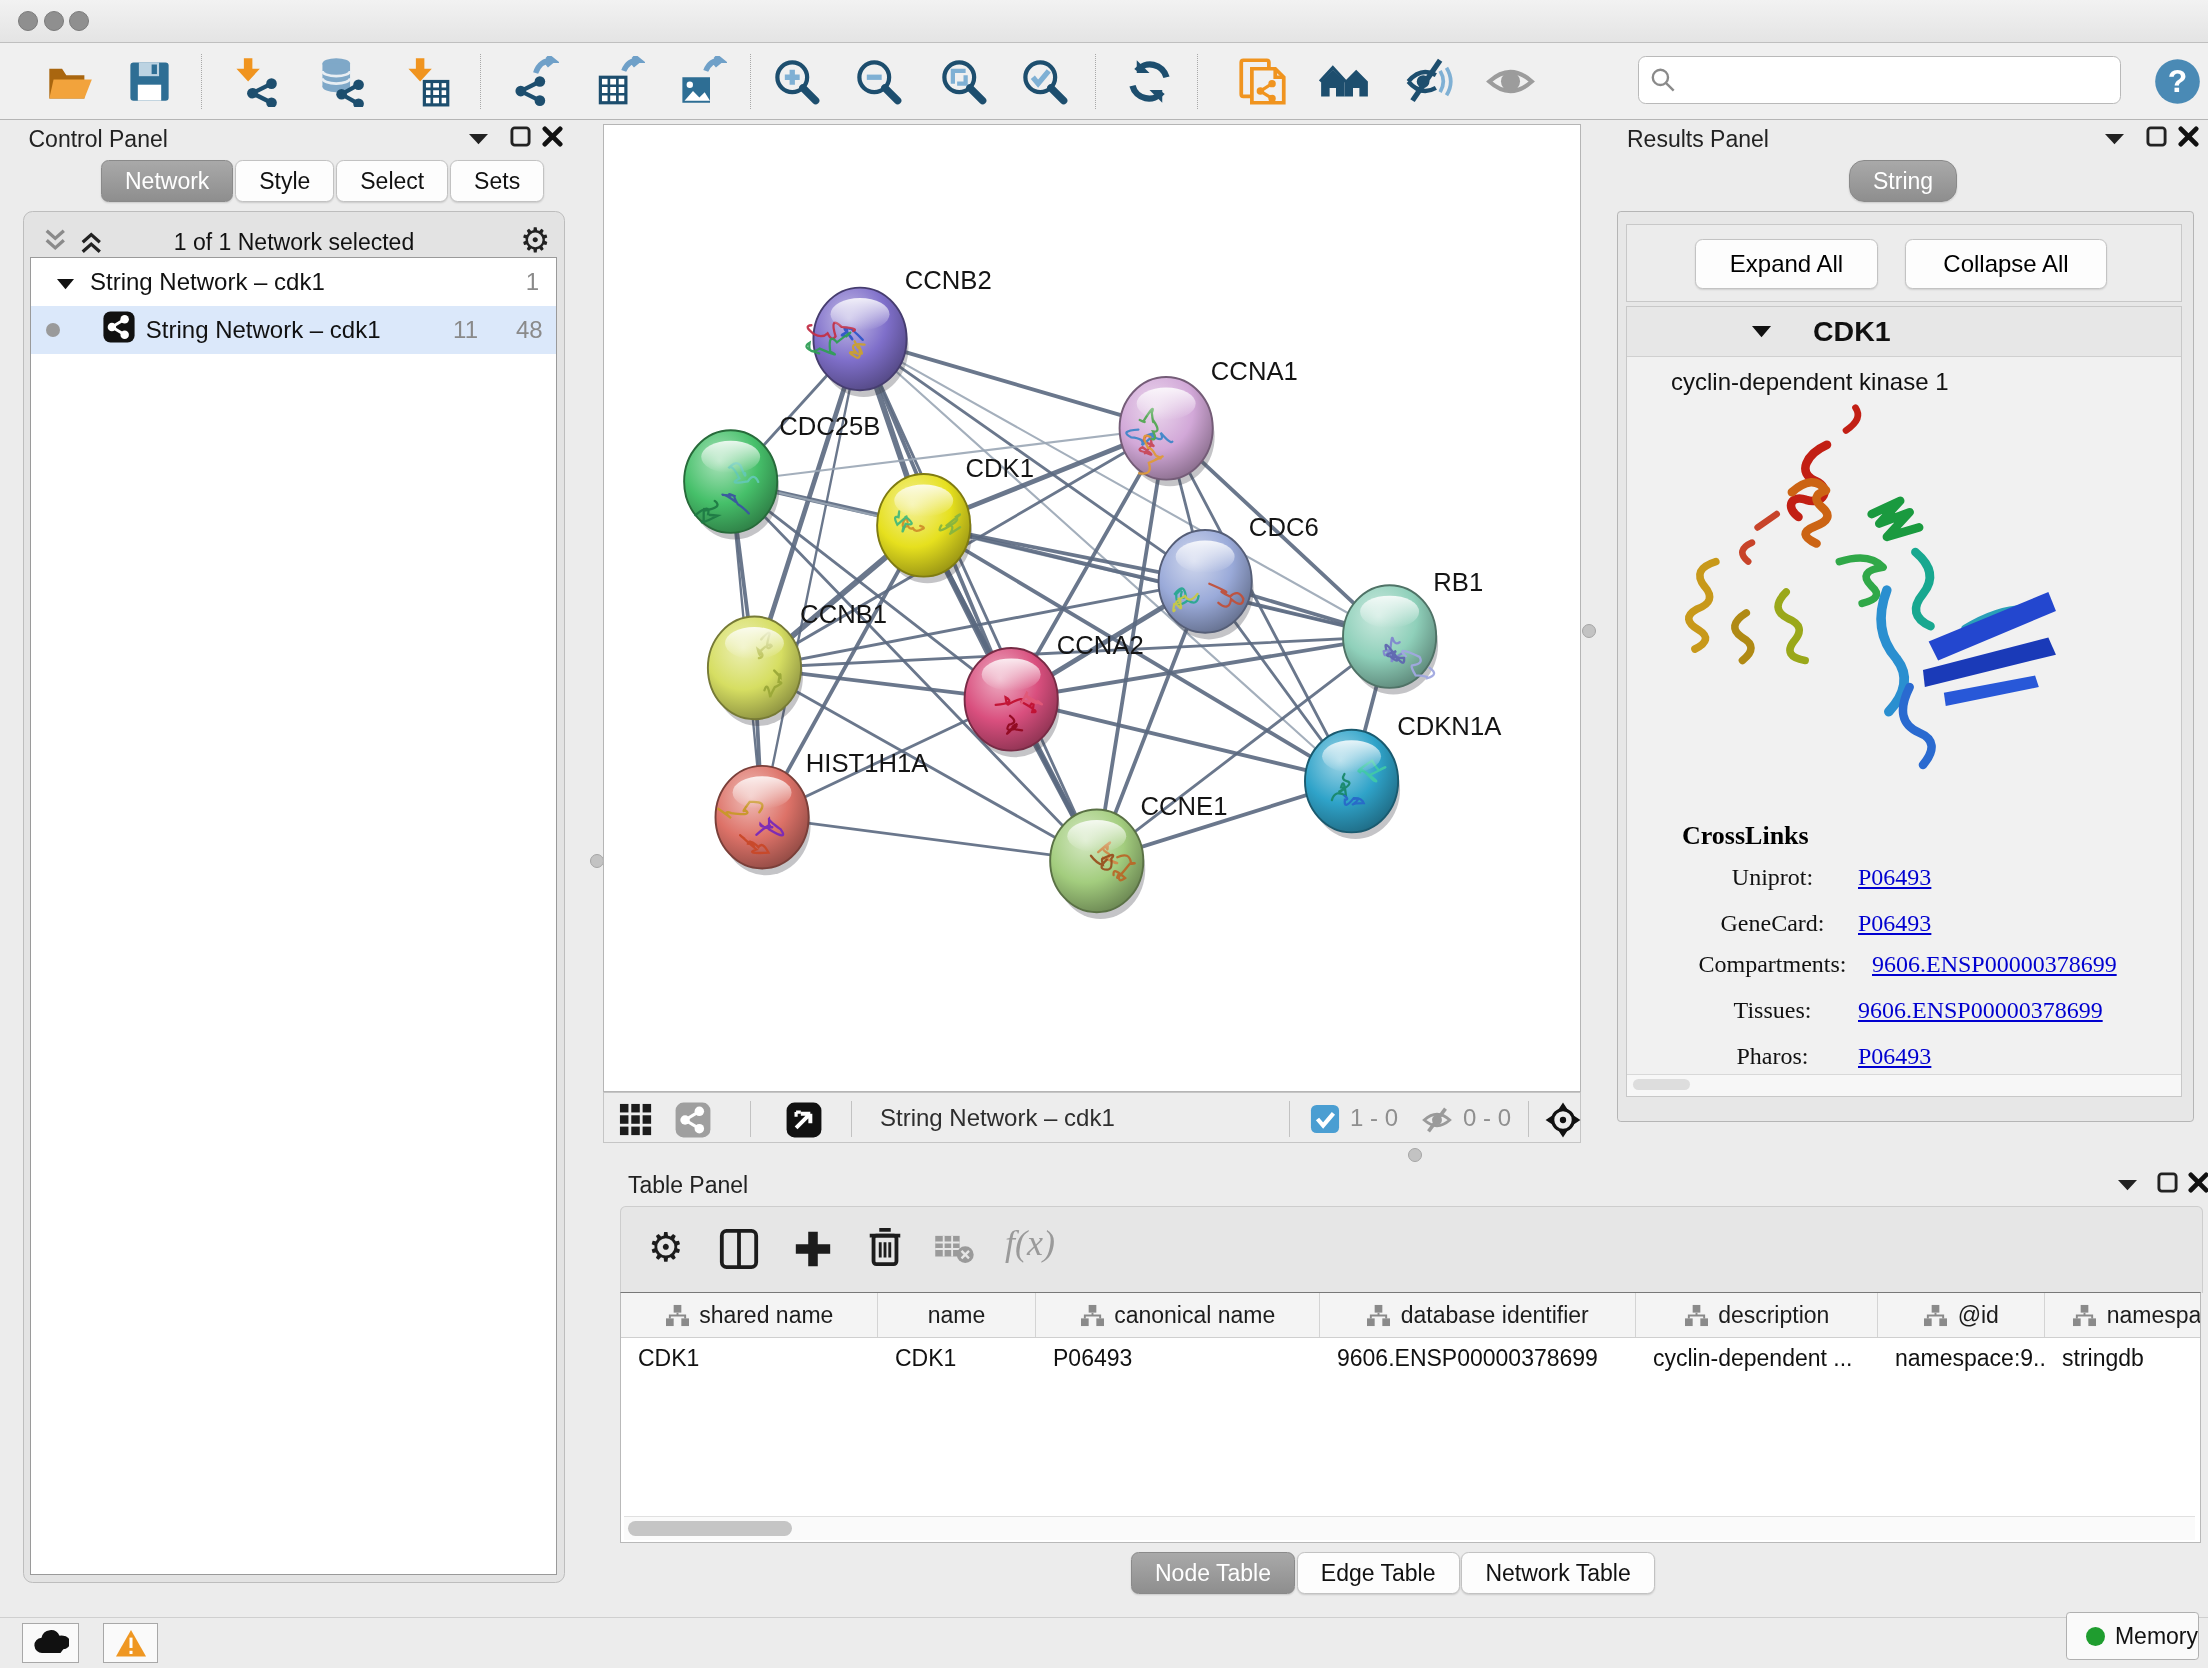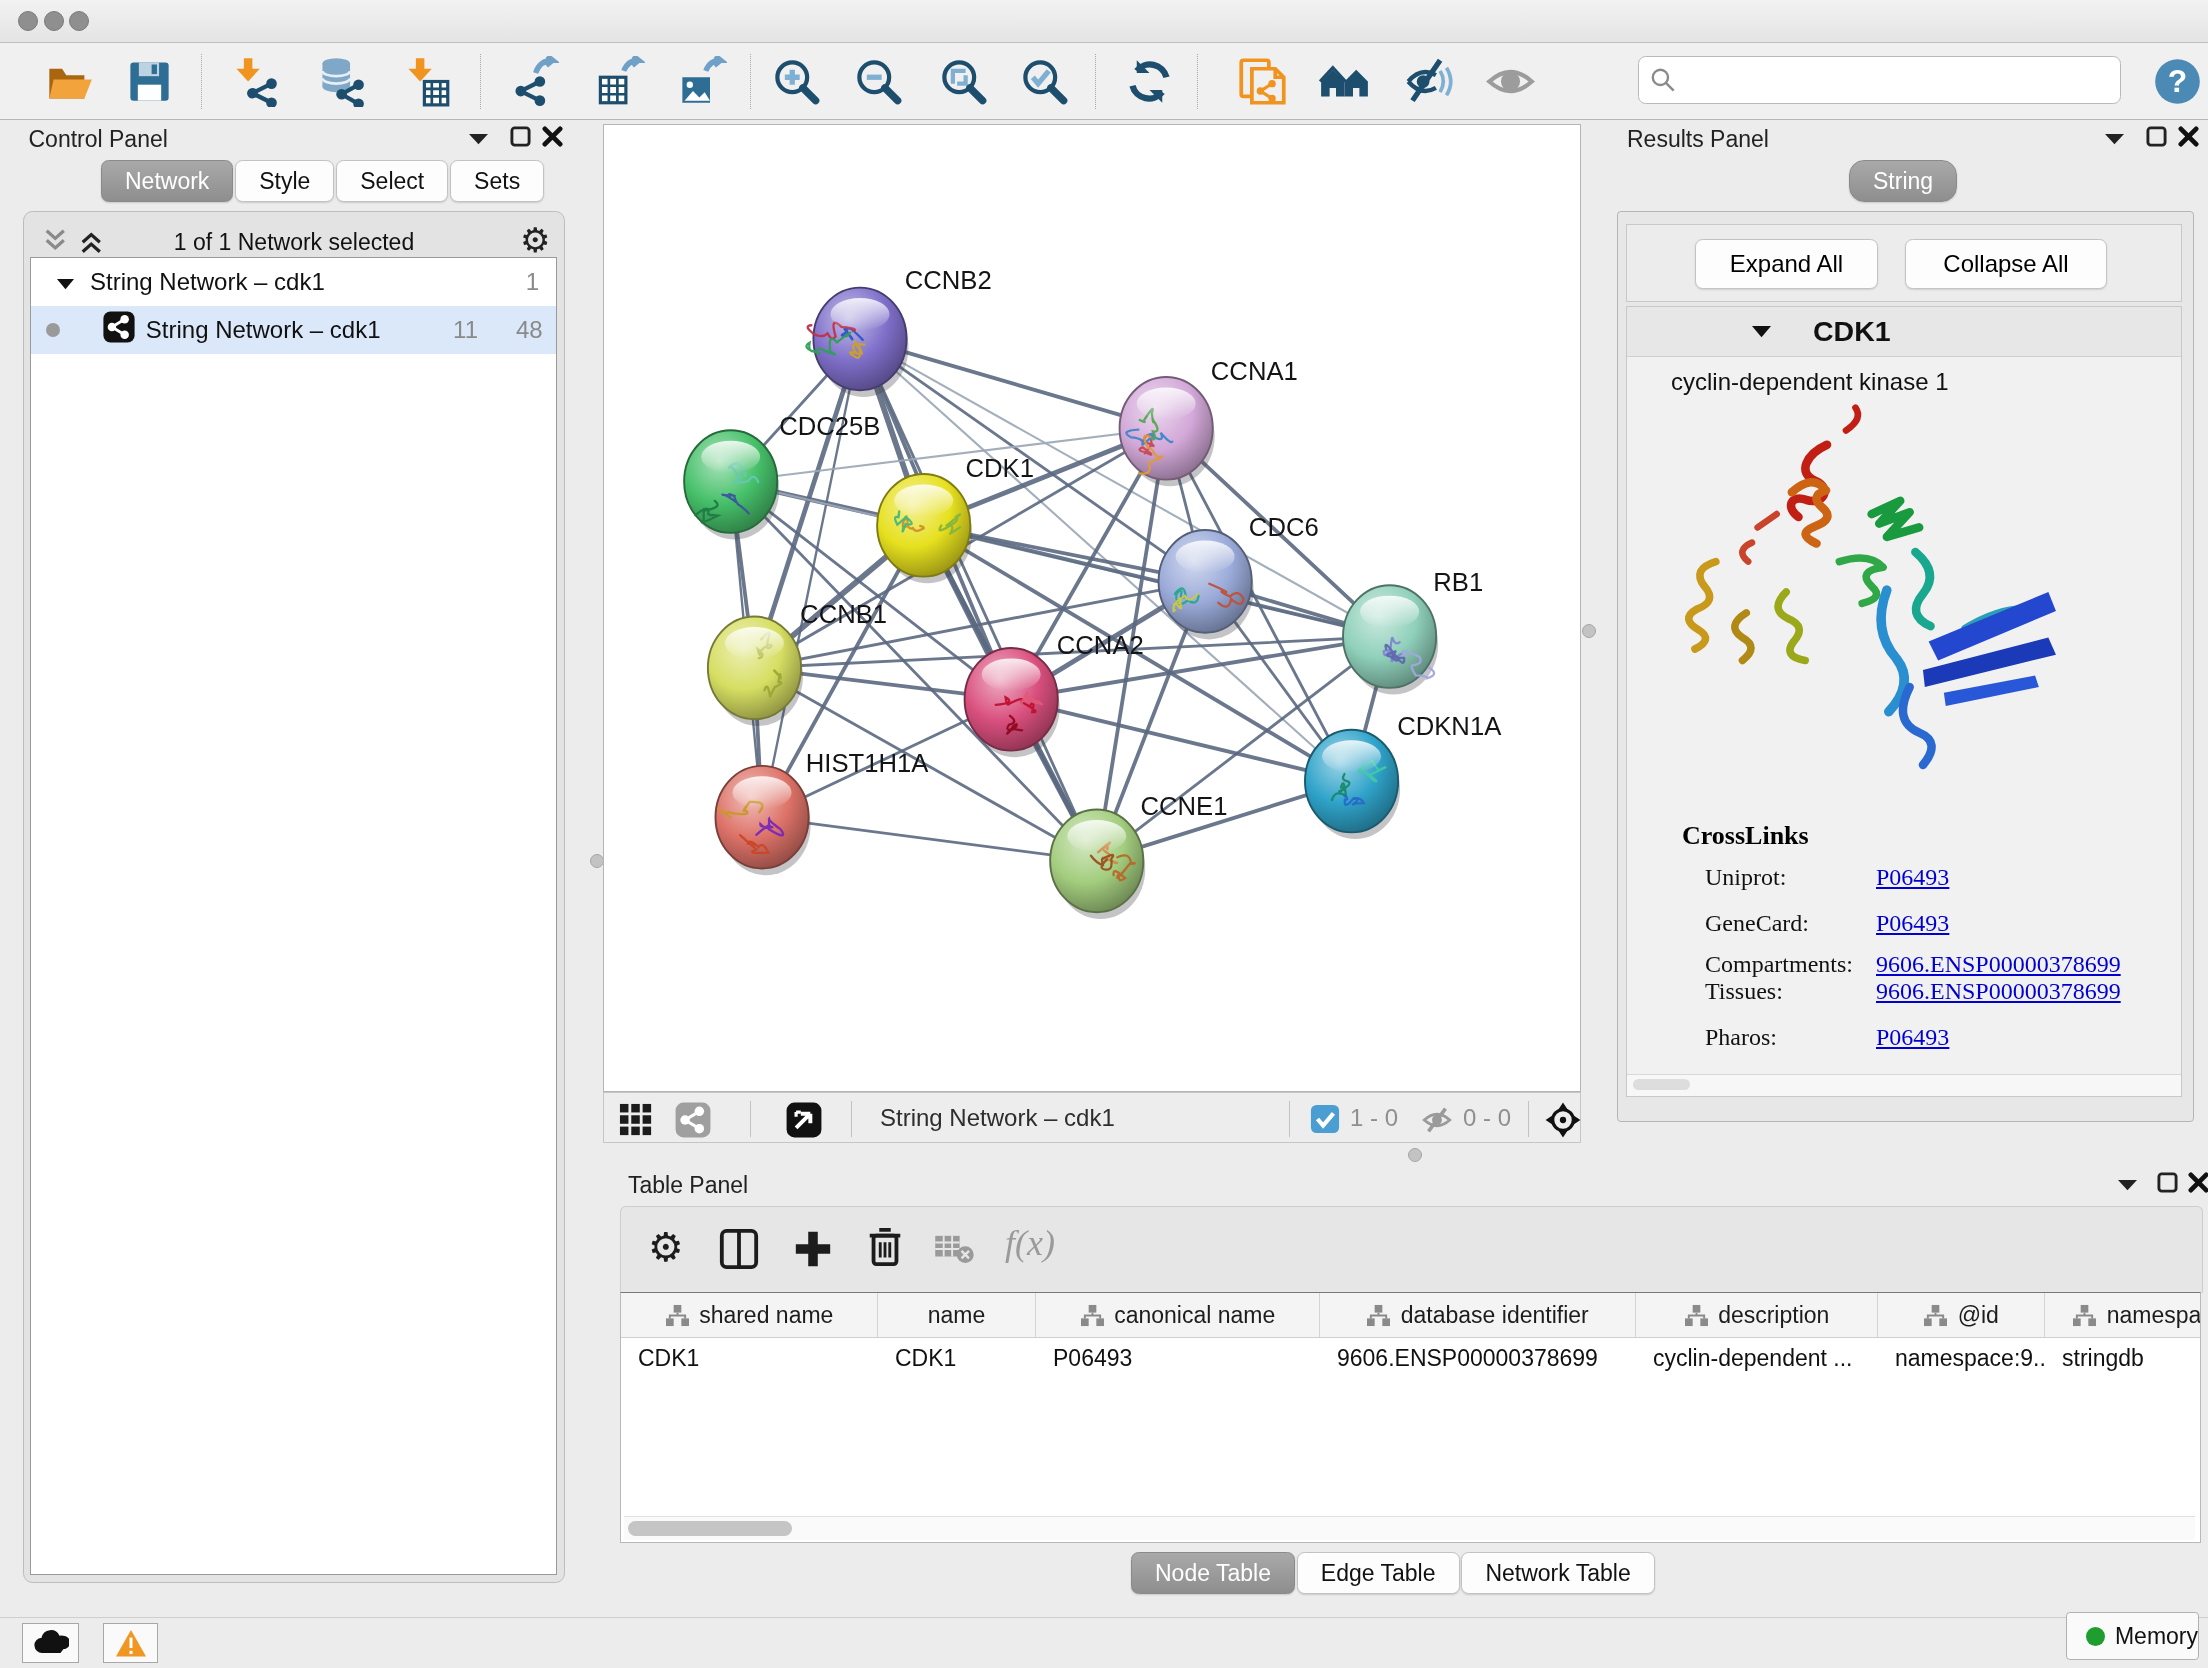--- a/index.html
+++ b/index.html
@@ -615,30 +615,30 @@
       <path d="M228 198 q-16 42 10 72 q20 26 -8 56" stroke="#2a8fd0" stroke-width="10"></path>
       <path d="M252 300 q-18 36 10 48 q24 10 4 34" stroke="#2a6ad0" stroke-width="9"></path>
       <path d="M310 238 q40 -24 70 -20" stroke="#2aa0b8" stroke-width="7"></path>
     </g>
     <path d="M272 252 L398 200 L406 220 L282 272 Z" fill="#2347cf"></path>
     <path d="M268 300 L406 266 L398 248 L266 282 Z" fill="#1a3ab8"></path>
     <path d="M290 320 L388 300 L384 288 L288 306 Z" fill="#2858d8"></path>
   </svg>
 
   <div class="abs serif" style="left:55px;top:514px;font-size:26px;font-weight:bold;color:#000;">CrossLinks</div>
-  <div class="abs" id="crosslinks-rows" style="left:78px;top:557px;width:447px;">
+  <div class="abs" id="crosslinks-rows" style="left:60px;top:557px;width:447px;text-align:center;">
       <div style="display: flex; margin-bottom: 19px;">
         <span class="serif" style="width: 171px; font-size: 24px; color: rgb(17, 17, 17);">Uniprot:</span>
         <a class="serif xlink" href="#">P06493</a>
       </div>
       <div style="display: flex; margin-bottom: 14px;">
         <span class="serif" style="width: 171px; font-size: 24px; color: rgb(17, 17, 17);">GeneCard:</span>
         <a class="serif xlink" href="#">P06493</a>
       </div>
-      <div style="display: flex; ">
+      <div style="display: flex; margin-bottom: 19px; gap: 14px;">
         <span class="serif" style="width: 171px; font-size: 24px; color: rgb(17, 17, 17);">Compartments:</span>
         <a class="serif xlink" href="#">9606.ENSP00000378699</a>
       </div>
       <div style="display: flex; margin-bottom: 19px;">
         <span class="serif" style="width: 171px; font-size: 24px; color: rgb(17, 17, 17);">Tissues:</span>
         <a class="serif xlink" href="#">9606.ENSP00000378699</a>
       </div>
       <div style="display: flex; margin-bottom: 19px;">
         <span class="serif" style="width: 171px; font-size: 24px; color: rgb(17, 17, 17);">Pharos:</span>
         <a class="serif xlink" href="#">P06493</a>

